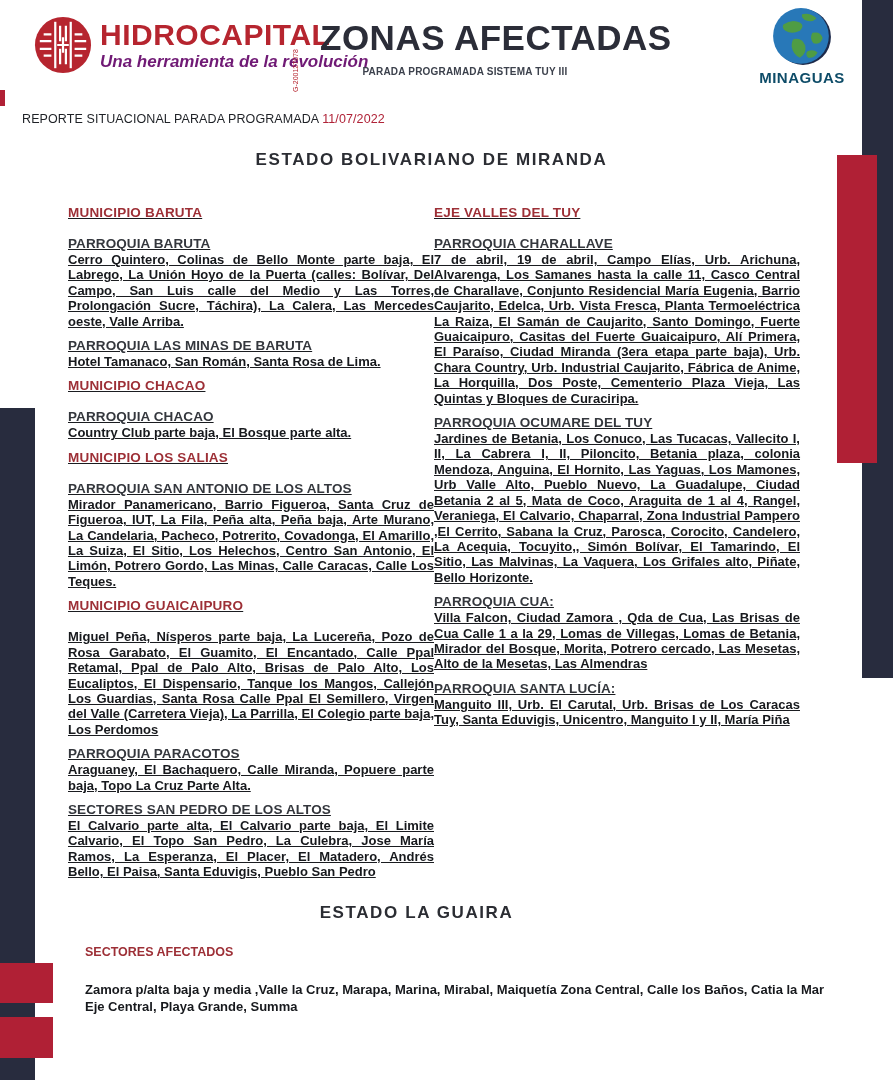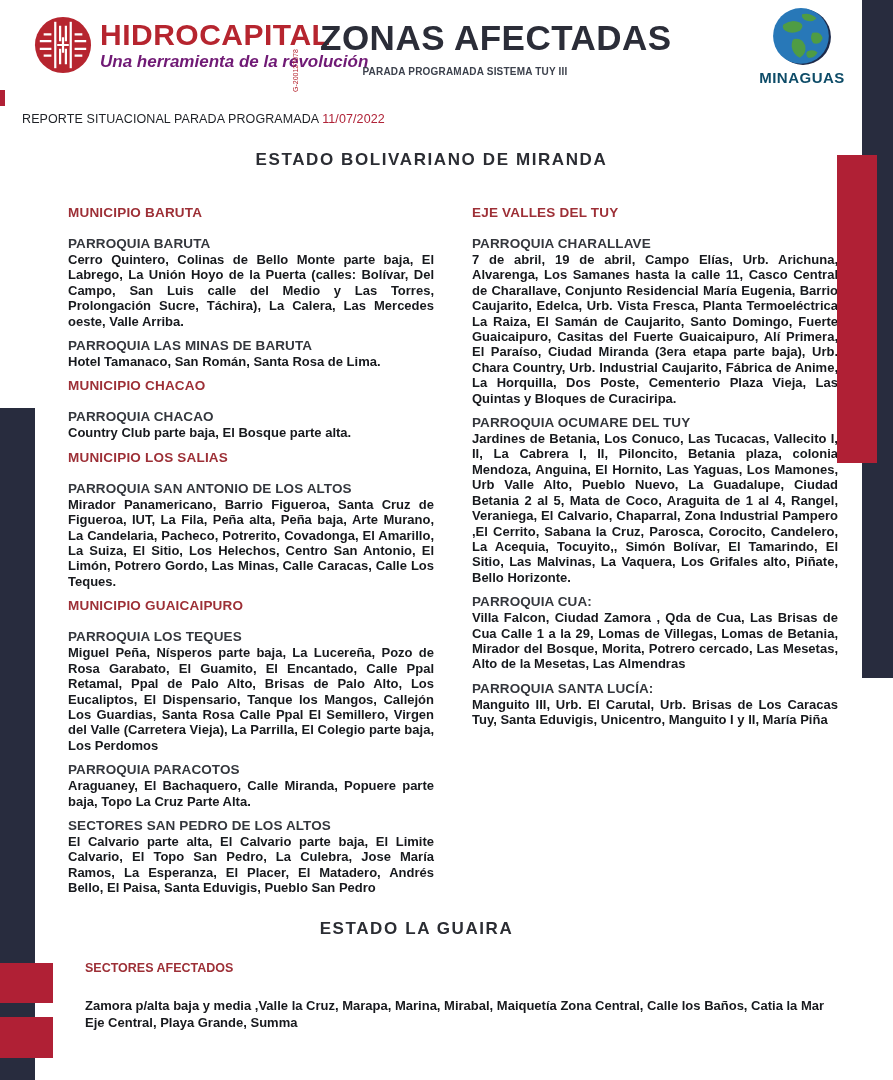--- a/index.html
+++ b/index.html
@@ -34,21 +34,21 @@
 
   
   .report{margin:6px 0 0 22px;font-size:12.5px;font-weight:400;color:#1e2126;letter-spacing:.1px;}
   .report .date{color:#b02338;}
 
   
   .state-title{text-align:center;font-size:17px;font-weight:800;color:#2b2d33;
                letter-spacing:1.6px;margin:24px 80px 0 50px;}
 
   
-  .cols{display:flex;gap:38px;padding:26px 0 0 68px;width:770px;}
+  .cols{display:flex;padding:26px 0 0 68px;width:770px;text-decoration:underline;}
   .col{width:366px;}
   .block{margin-bottom:9px;}
   .municipio-heading{margin-top:9px;margin-bottom:16px;}
   .municipio{font-size:13.5px;font-weight:800;color:#9d2f36;letter-spacing:.2px;}
   .parroquia-label{font-size:13.5px;font-weight:800;color:#34373d;letter-spacing:.1px;}
   .body-text{margin:1px 0 0 0;font-size:13px;font-weight:700;line-height:15.4px;
              color:#17191d;text-align:justify;}
 
   
   .guaira{margin-top:14px;}
@@ -137,21 +137,20 @@
         <div class="municipio">MUNICIPIO LOS SALIAS</div>
       </div>
       <div class="block">
         <div class="parroquia-label">PARROQUIA SAN ANTONIO DE LOS ALTOS</div>
         <p class="body-text">Mirador Panamericano, Barrio Figueroa, Santa Cruz de Figueroa, IUT, La Fila, Peña alta, Peña baja, Arte Murano, La Candelaria, Pacheco, Potrerito, Covadonga, El Amarillo, La Suiza, El Sitio,  Los Helechos, Centro San Antonio, El Limón, Potrero Gordo,   Las Minas, Calle Caracas, Calle Los Teques.</p>
       </div>
       <div class="block municipio-heading">
         <div class="municipio">MUNICIPIO GUAICAIPURO</div>
       </div>
       <div class="block">
-        <div class="parroquia-label">PARROQUIA LOS TEQUES</div>
         <p class="body-text">Miguel Peña, Nísperos parte baja, La Lucereña, Pozo de Rosa Garabato, El Guamito, El Encantado, Calle Ppal Retamal, Ppal de Palo Alto, Brisas de Palo Alto, Los Eucaliptos, El Dispensario, Tanque los Mangos, Callejón Los Guardias, Santa Rosa Calle Ppal El Semillero, Virgen del Valle (Carretera Vieja), La Parrilla, El Colegio parte baja, Los Perdomos</p>
       </div>
       <div class="block">
         <div class="parroquia-label">PARROQUIA PARACOTOS</div>
         <p class="body-text">Araguaney, El Bachaquero, Calle Miranda, Popuere parte baja, Topo La Cruz Parte Alta.</p>
       </div>
       <div class="block">
         <div class="parroquia-label">SECTORES SAN PEDRO DE LOS ALTOS</div>
         <p class="body-text">El Calvario parte alta, El Calvario parte baja, El Limite Calvario,  El Topo San Pedro, La Culebra,  Jose María Ramos,  La Esperanza, El Placer,  El  Matadero,  Andrés  Bello,  El  Paisa,  Santa  Eduvigis, Pueblo San Pedro</p>
       </div>

